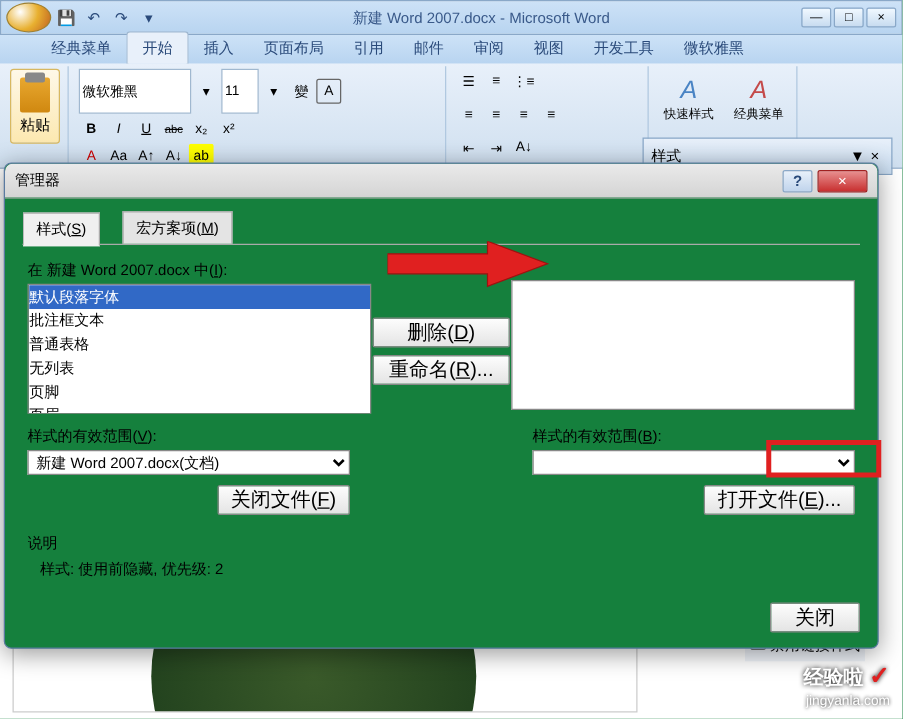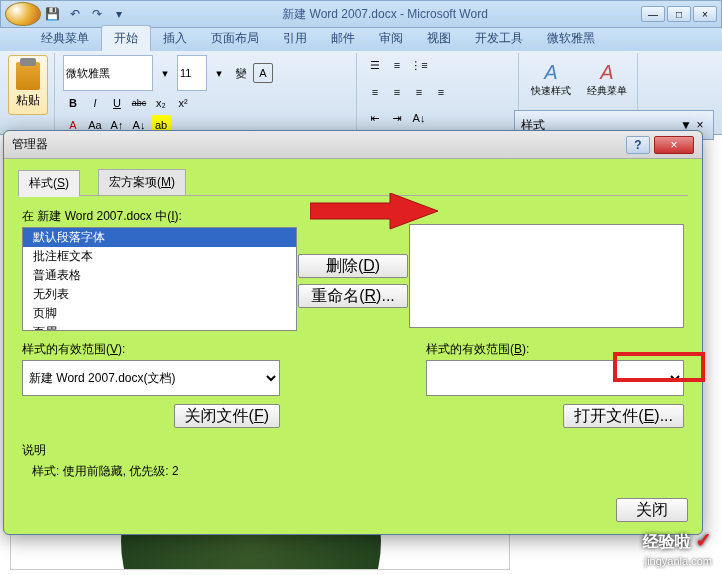--- a/index.html
+++ b/index.html
@@ -32,46 +32,46 @@
     .style-big { width: 48px; height: 48px; display: flex; flex-direction: column; align-items: center; justify-content: center; }
     .style-aa { font-size: 20px; font-style: italic; }
     
     
     .styles-pane { position: absolute; right: 8px; top: 110px; width: 200px; height: 30px; background: linear-gradient(to bottom, #e8f0fa, #c8dcf0); border: 1px solid #8aa8c8; display: flex; align-items: center; padding: 0 6px; }
     .styles-pane-title { flex: 1; font-size: 12px; }
     .pane-dd { width: 14px; text-align: center; }
     .pane-x { width: 14px; text-align: center; }
     
     
-    .dialog { position: absolute; left: 3px; top: 130px; width: 700px; background: #bef264; border: 1px solid #5a7aa0; border-radius: 6px; box-shadow: 0 4px 20px rgba(0,0,0,0.4); }
+    .dialog { position: absolute; left: 3px; top: 130px; width: 700px; background: #15803d; border: 1px solid #5a7aa0; border-radius: 6px; box-shadow: 0 4px 20px rgba(0,0,0,0.4); }
     .dlg-titlebar { height: 28px; background: linear-gradient(to bottom, #eaeaea, #d4d4d4); border-top-left-radius: 6px; border-top-right-radius: 6px; display: flex; align-items: center; padding: 0 8px; border-bottom: 1px solid #aaa; }
     .dlg-title { flex: 1; font-size: 12px; }
     .dlg-help { width: 24px; height: 18px; background: linear-gradient(to bottom, #e8f0fa, #c0d4ec); border: 1px solid #8aa8c8; border-radius: 2px; margin-right: 4px; display: flex; align-items: center; justify-content: center; color: #2a4a7a; font-weight: bold; }
     .dlg-close { width: 40px; height: 18px; background: linear-gradient(to bottom, #e89090, #c83030); border: 1px solid #a02020; border-radius: 2px; display: flex; align-items: center; justify-content: center; color: #fff; }
     .dlg-body { padding: 10px 14px 14px 14px; }
     
     .tab-row { display: flex; border-bottom: 1px solid #aaa; gap: 18px; }
     .dlg-tab { padding: 4px 10px; border: 1px solid #aaa; border-bottom: none; background: #f0f0f0; position: relative; font-size: 12px; }
     .dlg-tab.active { background: #f0f0f0; top: 1px; border-bottom: 1px solid #f0f0f0; margin-bottom: -1px; }
     .dlg-tab:not(.active) { background: #e4e4e4; }
     .u { text-decoration: underline; }
     
     .mgr-content { padding: 12px 4px 4px 4px; }
     .mgr-cols { display: flex; gap: 1px; align-items: flex-start; }
     .col-left, .col-right { flex: 1; }
     .col-mid { width: 110px; display: flex; flex-direction: column; gap: 6px; padding-top: 16px; }
     .lbl { font-size: 12px; margin-bottom: 2px; display: block; }
     .listbox { width: 100%; height: 104px; background: #fff; border: 1px solid #888; overflow: auto; font-family: SimSun; font-size: 12px; }
-    .listbox-item { padding: 1px 10px; cursor: pointer; white-space: nowrap; }
+    .listbox-item { padding: 1px 0; cursor: pointer; white-space: nowrap; }
     .listbox-item.selected { background: #3169c6; color: #fff; }
     .mgr-btn { height: 24px; background: linear-gradient(to bottom, #fdfdfd, #e4e4e4); border: 1px solid #888; border-radius: 2px; font-size: 16px; padding: 0 10px; cursor: pointer; }
     .mgr-btn:disabled { color: #999; }
     .scope-row { display: flex; gap: 18px; margin-top: 10px; }
     .scope-col { flex: 1; }
-    .scope-select { width: 100%; height: 36px; border: 1px solid #888; background: #fff; font-size: 12px; padding: 0 2px; }
+    .scope-select { width: 100%; height: 20px; border: 1px solid #888; background: #fff; font-size: 12px; padding: 0 2px; }
     .file-btn-row { display: flex; justify-content: flex-end; margin-top: 8px; }
     .desc { margin-top: 14px; font-size: 12px; }
     .desc-body { padding: 4px 0 0 10px; }
     .dlg-footer { display: flex; justify-content: flex-end; padding: 0 14px 12px 14px; }
     
     
     .red-arrow { position: absolute; left: 310px; top: 193px; z-index: 50; }
     .red-box { position: absolute; border: 4px solid #e02020; z-index: 49; pointer-events: none; }
     .red-box1 { left: 613px; top: 352px; width: 92px; height: 30px; }
     

